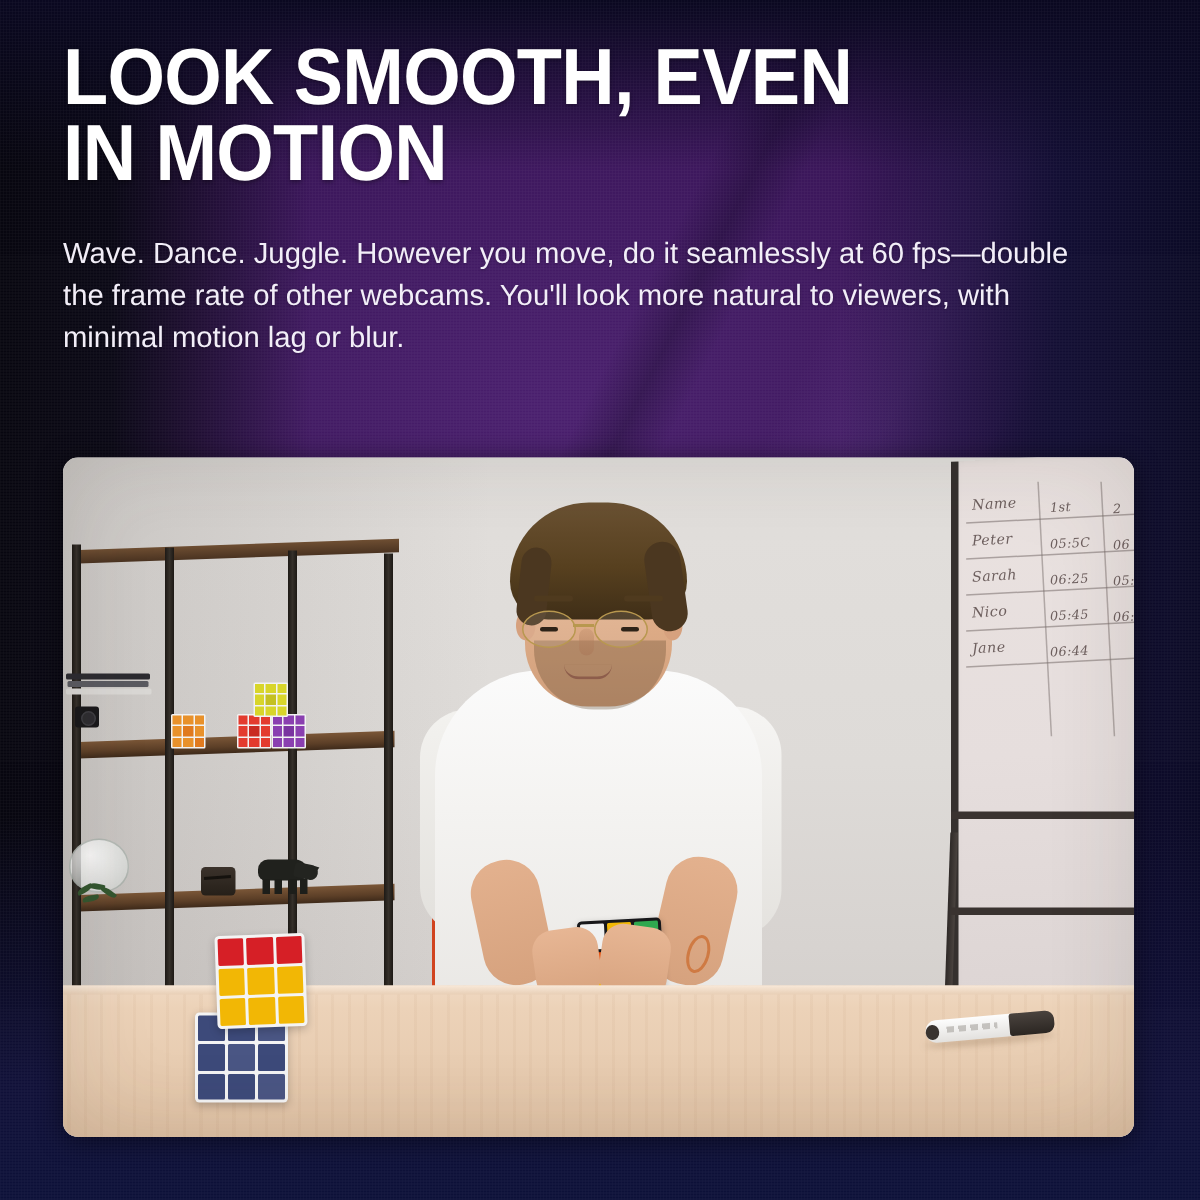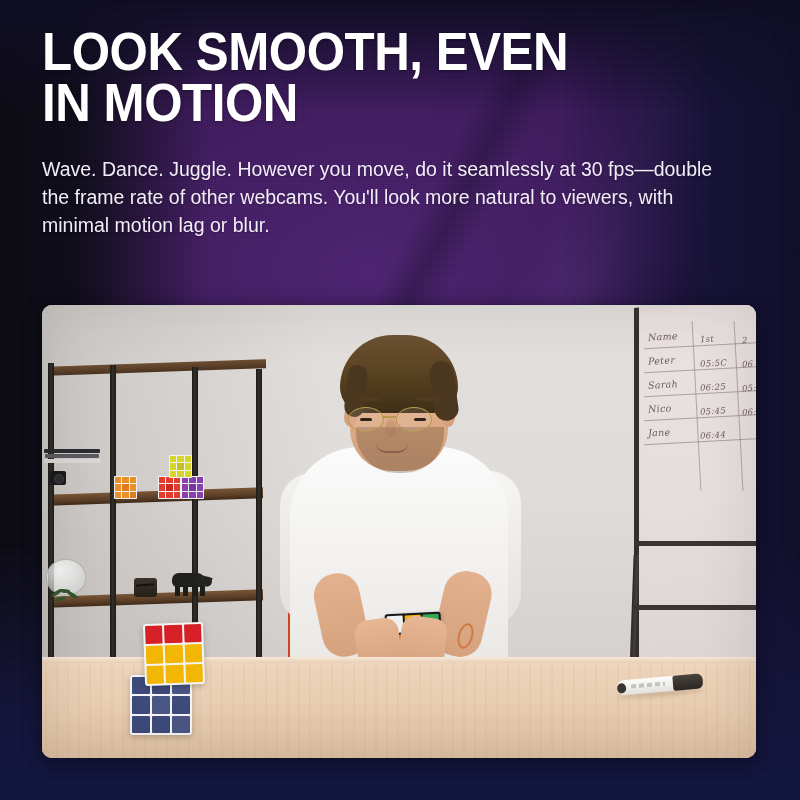--- a/index.html
+++ b/index.html
@@ -221,21 +221,21 @@
     <div class="bg-topdark"></div>
     <div class="bg-bottom"></div>
     <div class="noise"></div>
   </div>
 
   <div class="copy">
     <h1 class="headline">
       <span>LOOK SMOOTH, EVEN</span>
       <span class="l2">IN MOTION</span>
     </h1>
-    <p class="subcopy">Wave. Dance. Juggle. However you move, do it seamlessly at 30 fps—double the frame rate of other webcams. You'll look more natural to viewers, with minimal motion lag or blur.</p>
+    <p class="subcopy">Wave. Dance. Juggle. However you move, do it seamlessly at 60 fps—double the frame rate of other webcams. You'll look more natural to viewers, with minimal motion lag or blur.</p>
   </div>
 
   <div class="photo">
     <div class="wall"></div>
     <div class="wall-shade"></div>
 
     <div class="wb">
       <div class="wb-grid"></div>
     </div>
     <div class="wb-stand"></div>

